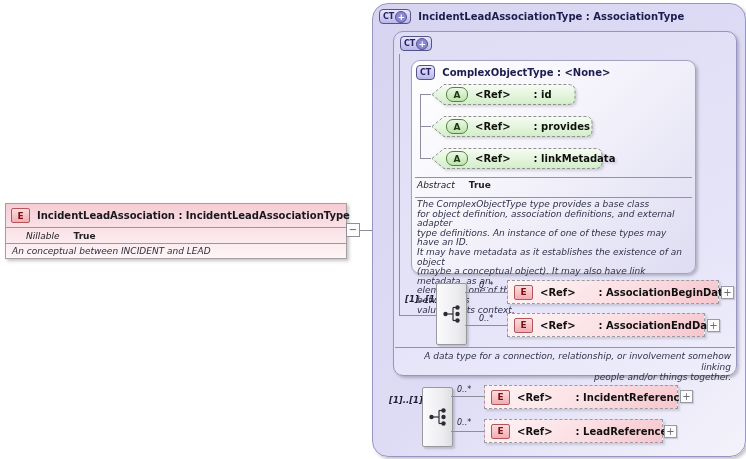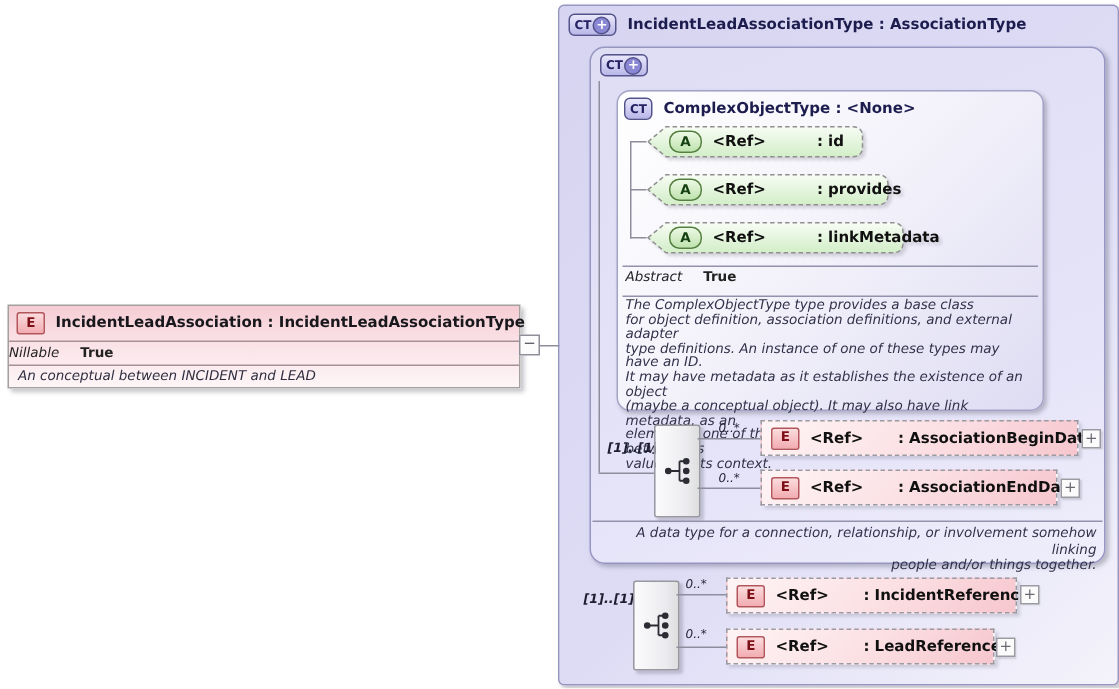--- a/index.html
+++ b/index.html
@@ -7,21 +7,21 @@
           font-family:"DejaVu Sans",sans-serif;color:#141414;}
   .abs{position:absolute;text-align:right;}
 
   
   .cline{position:absolute;background:#8d8d9d;}
   .h{height:1px;} .v{width:1px;}
 
   
   .shadowed{box-shadow:2px 2px 3px rgba(60,60,80,.30);}
   .outer-box{position:absolute;left:372px;top:3px;width:372px;height:452px;border:1px solid #9795c2;
-             border-radius:4px;background:linear-gradient(135deg,#d6d4f0 0%,#dedcf5 55%,#f4f3fb 100%);}
+             border-radius:16px;background:linear-gradient(135deg,#d6d4f0 0%,#dedcf5 55%,#f4f3fb 100%);}
   .inner-box{position:absolute;left:20px;top:27px;width:342px;height:343px;border:1px solid #9795c2;
              border-radius:10px;background:linear-gradient(160deg,#dfddf4 0%,#e6e4f8 70%,#efeefb 100%);}
   .ct-box{position:absolute;left:17px;top:28px;width:283px;height:212px;border:1px solid #a4a3c6;
           border-radius:9px;background:linear-gradient(135deg,#ffffff 0%,#f4f3fb 45%,#dedcf2 100%);}
 
   .box-header{position:absolute;left:6px;top:5px;display:flex;align-items:center;gap:7px;}
   .box-title{font-size:10px;font-weight:bold;color:#1c1c4e;white-space:nowrap;}
 
   
   .badge-ct{display:inline-flex;align-items:center;height:13px;padding:0 3px;border:1px solid #55538c;
@@ -36,39 +36,39 @@
   .badge-a{display:inline-flex;align-items:center;justify-content:center;width:20px;height:13px;
            border:1px solid #55803f;border-radius:7px;background:linear-gradient(180deg,#ecf8e4 0%,#bfe3ae 100%);
            font-size:9px;font-weight:bold;color:#15400f;flex:0 0 auto;}
 
   
   .left-element{position:absolute;left:5px;top:203px;width:340px;height:54px;border:1px solid #a5a0a0;
                 background:linear-gradient(180deg,#f6ccd4 0%,#fae2e7 45%,#fdf5f6 100%);}
   .le-title{display:flex;align-items:center;gap:7px;height:23px;padding-left:5px;
             font-size:10px;font-weight:bold;color:#18181c;white-space:nowrap;}
   .le-props{display:flex;align-items:center;height:15px;border-top:1px solid #a89098;
-            font-size:9px;padding-left:0;}
+            font-size:9px;padding-left:20px;}
   .le-desc{display:flex;align-items:center;height:14px;border-top:1px solid #a89098;
            font-size:9px;font-style:italic;color:#2e2e40;padding-left:6px;white-space:nowrap;}
   .prop-name{font-style:italic;color:#222;}
   .prop-val{font-weight:bold;margin-left:14px;color:#222;}
 
   
   .ct-divider{position:absolute;left:3px;right:3px;height:1px;background:#9292ac;}
   .ct-props{position:absolute;left:5px;top:119px;display:flex;font-size:9px;}
   .ct-desc{position:absolute;left:5px;top:139px;width:273px;font-size:9px;font-style:italic;
            color:#31314a;line-height:9.6px;white-space:pre-line;}
   .it-desc{font-size:9px;font-style:italic;color:#31314a;line-height:10.5px;white-space:pre-line;}
 
   
   .attr-shape{position:absolute;height:23px;filter:drop-shadow(2px 2px 1px rgba(60,60,80,.18));}
   .attr-shape svg{position:absolute;left:0;top:0;}
   .attr-content{position:absolute;left:0;top:0;height:23px;display:flex;align-items:center;
                 padding-left:15px;gap:7px;font-size:10px;font-weight:bold;color:#101010;white-space:nowrap;}
-  .attr-name{margin-left:27px;text-align:center;}
+  .attr-name{margin-left:16px;text-align:center;}
 
   
   .elem-box{position:absolute;height:22px;border:1px dashed #9a9aa2;
             background:linear-gradient(135deg,#fef4f5 0%,#fbdfe3 55%,#f6c6cd 100%);
             display:flex;align-items:center;gap:7px;padding-left:6px;
             font-size:10px;font-weight:bold;color:#101010;white-space:nowrap;
             box-shadow:2px 2px 2px rgba(60,60,80,.18);}
   .elem-name{margin-left:16px;}
 
   

